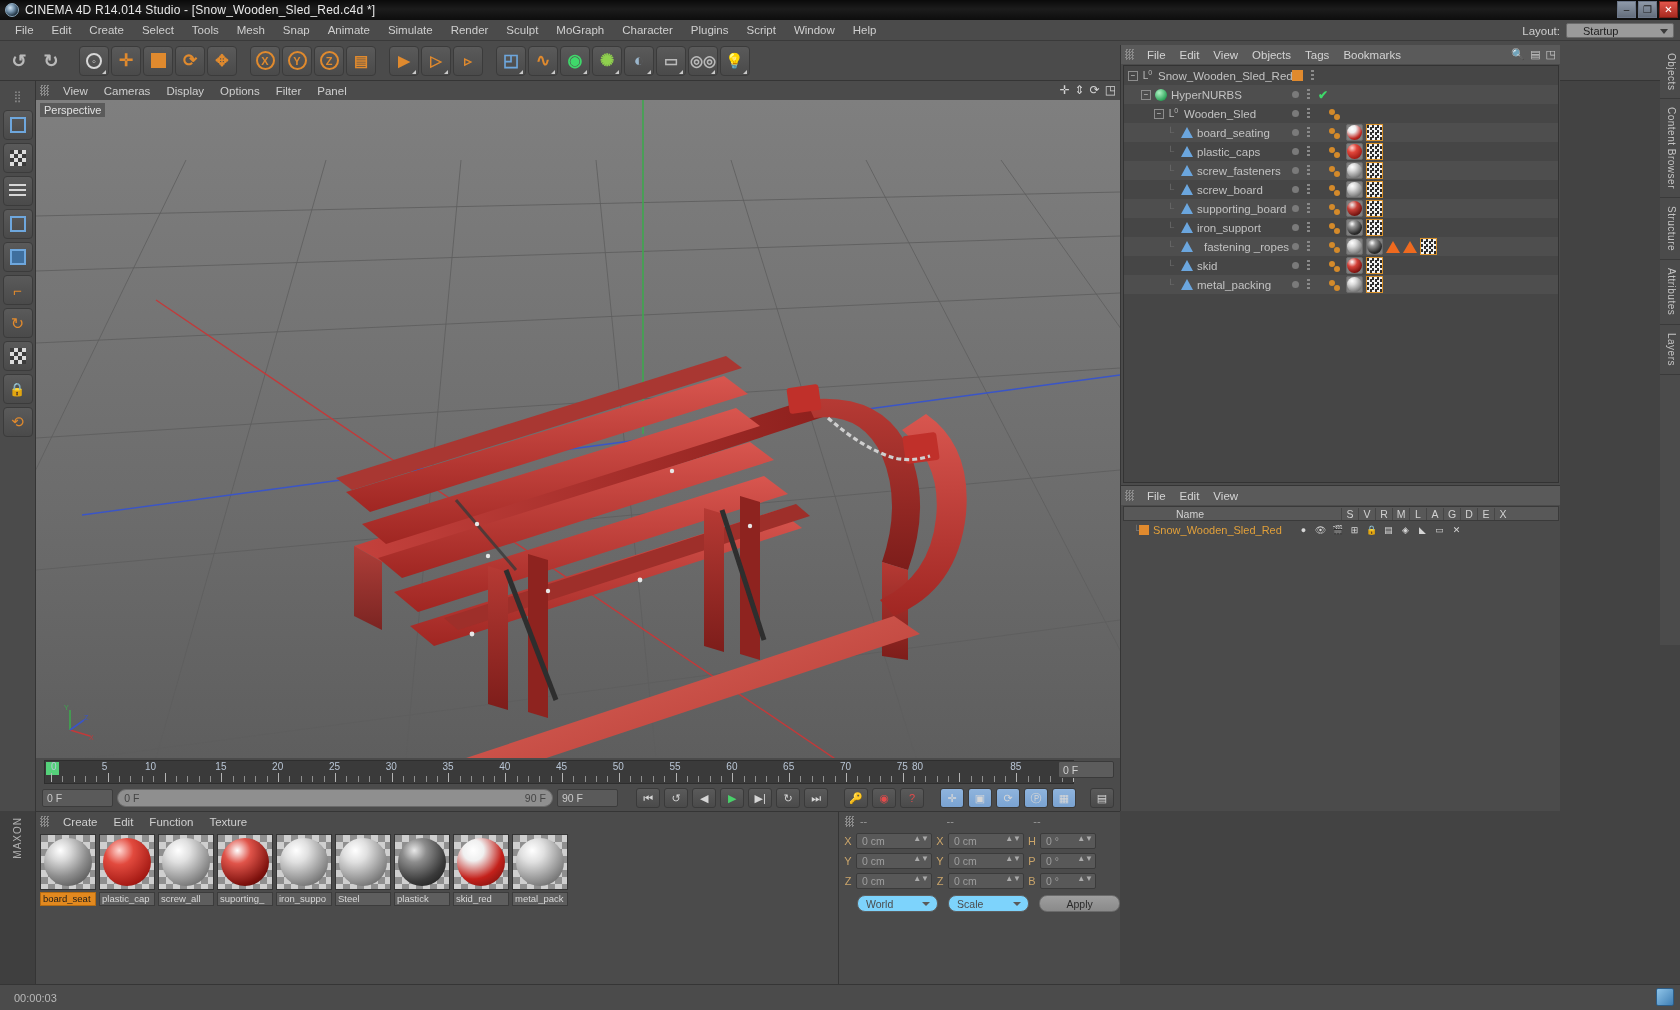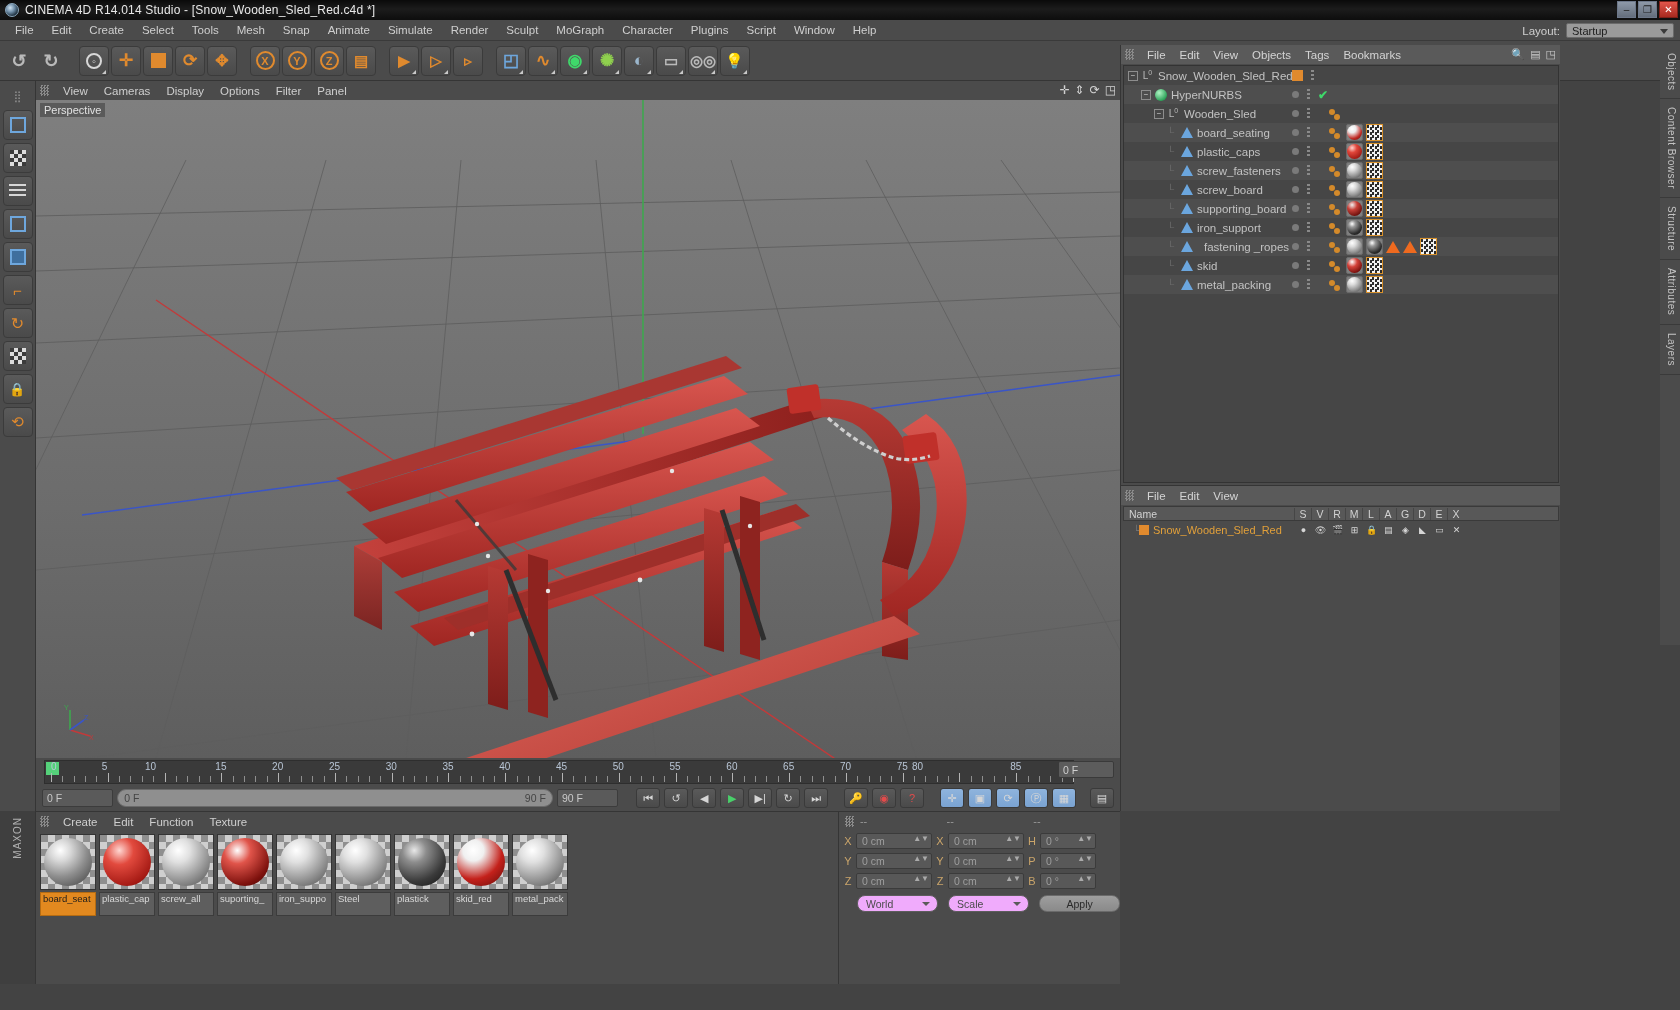--- a/index.html
+++ b/index.html
@@ -37,21 +37,21 @@
   .menubar {
     position:absolute; left:0; top:20px; width:1680px; height:21px;
     background:#4b4b4b; border-bottom:1px solid #3a3a3a;
     display:flex; align-items:center; padding-left:6px; gap:0px;
   }
   .menubar .mi { font-size:11.5px; color:#cfcfcf; padding:2px 9px; white-space:nowrap; }
   .layoutbox { position:absolute; right:6px; top:3px; display:flex; align-items:center; gap:6px; }
   .layoutbox .lbl { font-size:11.5px; color:#cfcfcf; }
   .layoutsel {
     width:108px;height:15px;background:#9a9a9a;border:1px solid #6a6a6a;border-radius:2px;
-    font-size:11px;color:#1d1d1d;padding-left:5px;display:flex;align-items:center;position:relative;
+    font-size:11px;color:#1d1d1d;padding-left:16px;display:flex;align-items:center;position:relative;
   }
   .layoutsel:after{content:"";position:absolute;right:5px;top:5px;border-left:4px solid transparent;border-right:4px solid transparent;border-top:5px solid #3a3a3a;}
 
   
   .toolbar {
     position:absolute; left:0; top:41px; width:1680px; height:40px;
     background:#4b4b4b; border-bottom:1px solid #353535;
     display:flex; align-items:center; padding-left:4px; gap:2px;
   }
   .tbtn {
@@ -112,33 +112,33 @@
 
   
   .matmgr{position:absolute;left:36px;top:811px;width:802px;height:173px;background:#4b4b4b;border-top:1px solid #353535;}
   .matmenu{height:19px;display:flex;align-items:center;padding-left:4px;}
   .matmenu .grip{width:9px;height:11px;background:repeating-conic-gradient(#8a8a8a 0% 25%, #4b4b4b 0% 50%) 0 0/3px 3px;margin-right:6px;}
   .matmenu .mi{font-size:11.5px;color:#cfcfcf;padding:2px 8px;}
   .matgrid{position:absolute;left:4px;top:22px;display:flex;gap:3px;}
   .matcell{width:56px;}
   .matsw{width:56px;height:56px;background:repeating-conic-gradient(#cfcfcf 0% 25%, #8f8f8f 0% 50%) 0 0/14px 14px;border:1px solid #343434;display:flex;align-items:center;justify-content:center;overflow:hidden;}
   .ball{width:48px;height:48px;border-radius:50%;}
-  .matname{width:56px;height:24px;background:#5e5e5e;border:1px solid #3c3c3c;color:#d8d8d8;font-size:9.5px;line-height:12px;padding-left:2px;overflow:hidden;white-space:nowrap;margin-top:2px;}
+  .matname{width:56px;height:14px;background:#5e5e5e;border:1px solid #3c3c3c;color:#d8d8d8;font-size:9.5px;line-height:12px;padding-left:2px;overflow:hidden;white-space:nowrap;margin-top:2px;}
   .matname.sel{background:#e2891f;color:#1c1c1c;border-color:#b56c13;}
 
   
   .coord{position:absolute;left:838px;top:811px;width:282px;height:173px;background:#4b4b4b;border-left:1px solid #353535;border-top:1px solid #353535;}
   .coordhead{height:18px;display:flex;align-items:center;color:#9a9a9a;font-size:11px;}
   .coordhead .grip{width:9px;height:11px;background:repeating-conic-gradient(#8a8a8a 0% 25%, #4b4b4b 0% 50%) 0 0/3px 3px;margin:0 6px;}
   .coordhead .h{width:88px;text-align:left;}
   .crow{display:flex;align-items:center;height:19px;margin:1px 0 0 4px;gap:3px;}
   .clab{width:10px;font-size:11px;color:#c9a46a;text-align:center;}
   .cinp{width:76px;height:16px;background:#585858;border:1px solid #3b3b3b;border-radius:2px;color:#9e9e9e;font-size:10.5px;line-height:15px;padding-left:5px;position:relative;}
   .spin{position:absolute;right:2px;top:1px;font-size:8px;color:#aaa;line-height:7px;}
-  .cdrop{width:84px;height:17px;background:#f0abfc;border:1px solid #5d5d5d;border-radius:8px;color:#4b4b4b;font-size:10.5px;line-height:16px;padding-left:8px;position:relative;}
+  .cdrop{width:84px;height:17px;background:#7dd3fc;border:1px solid #5d5d5d;border-radius:8px;color:#4b4b4b;font-size:10.5px;line-height:16px;padding-left:8px;position:relative;}
   .cdrop:after{content:"";position:absolute;right:7px;top:6px;border-left:4px solid transparent;border-right:4px solid transparent;border-top:4px solid #5a5a5a;}
   .applybtn{width:84px;height:17px;background:linear-gradient(180deg,#9e9e9e,#8a8a8a);border:1px solid #6a6a6a;border-radius:8px;color:#2a2a2a;font-size:10.5px;line-height:16px;text-align:center;}
 
   
   .objmgr{position:absolute;left:1120px;top:45px;width:440px;height:440px;background:#4b4b4b;border-left:1px solid #353535;}
   .ommenu{height:19px;display:flex;align-items:center;padding-left:4px;background:#5a5a5a;}
   .ommenu .grip{width:9px;height:11px;background:repeating-conic-gradient(#8a8a8a 0% 25%, #5a5a5a 0% 50%) 0 0/3px 3px;margin-right:6px;}
   .ommenu .mi{font-size:11.5px;color:#d4d4d4;padding:2px 7px;}
   .omicons{position:absolute;right:4px;top:3px;display:flex;gap:5px;font-size:11px;color:#c9c9c9;}
   .omtree{position:absolute;left:2px;top:20px;width:436px;height:418px;background:#464646;border:1px solid #333;}
@@ -161,21 +161,21 @@
   .tagtex{width:17px;height:17px;border:1.5px solid #d9922c;background:repeating-conic-gradient(#f2f2f2 0% 25%, #2b2b2b 0% 50%) 0 0/5px 5px;}
   .tagtri{width:0;height:0;border-left:7px solid transparent;border-right:7px solid transparent;border-bottom:12px solid #ef6a1f;}
   .greencheck{color:#3fd86a;font-size:12px;font-weight:bold;}
   .orangebox{width:11px;height:11px;background:#e08a2e;}
 
   
   .attrp{position:absolute;left:1120px;top:485px;width:440px;height:326px;background:#4b4b4b;border-left:1px solid #353535;border-top:1px solid #353535;}
   .apmenu{height:19px;display:flex;align-items:center;padding-left:4px;background:#5a5a5a;}
   .apmenu .grip{width:9px;height:11px;background:repeating-conic-gradient(#8a8a8a 0% 25%, #5a5a5a 0% 50%) 0 0/3px 3px;margin-right:6px;}
   .apmenu .mi{font-size:11.5px;color:#d4d4d4;padding:2px 7px;}
-  .aphead{position:absolute;left:2px;top:20px;width:436px;height:15px;background:#585858;border:1px solid #3a3a3a;display:flex;align-items:center;font-size:10.5px;color:#d2d2d2;}
+  .aphead{position:absolute;left:2px;top:20px;width:436px;height:15px;background:#585858;border:1px solid #3a3a3a;display:flex;align-items:center;font-size:10.5px;color:#d2d2d2;justify-content:center;}
   .aphead .nm{width:170px;padding-left:5px;}
   .aphead .cc{width:17px;text-align:center;border-left:1px solid #464646;}
   .aprow{position:absolute;left:2px;top:36px;width:436px;height:16px;display:flex;align-items:center;font-size:11px;color:#e2a03a;}
   .aprow .ln{width:12px;color:#7d7d7d;font-size:9px;padding-left:10px;}
   .aprow .sw{width:10px;height:10px;background:#e08a2e;margin:0 4px;}
   .aprow .ic{width:17px;display:flex;align-items:center;justify-content:center;font-size:9px;color:#d6d6d6;}
 
   
   .rtabs{position:absolute;right:0;top:45px;width:20px;height:600px;background:#4b4b4b;display:flex;flex-direction:column;}
   .rtab{writing-mode:vertical-rl;font-size:10px;color:#c4c4c4;padding:8px 3px;border-bottom:1px solid #3a3a3a;letter-spacing:.5px;}
@@ -1003,14 +1003,20 @@
   </div>
 
   <div class="rtabs">
     <div class="rtab">Objects</div>
     <div class="rtab">Content Browser</div>
     <div class="rtab">Structure</div>
     <div class="rtab">Attributes</div>
     <div class="rtab">Layers</div>
   </div>
 
+  <div class="status">
+    <span class="st">00:00:03</span>
+    <div class="statusright">
+      <div class="cubeico"></div>
+    </div>
+  </div>
 
 </div>
 
 </body></html>

